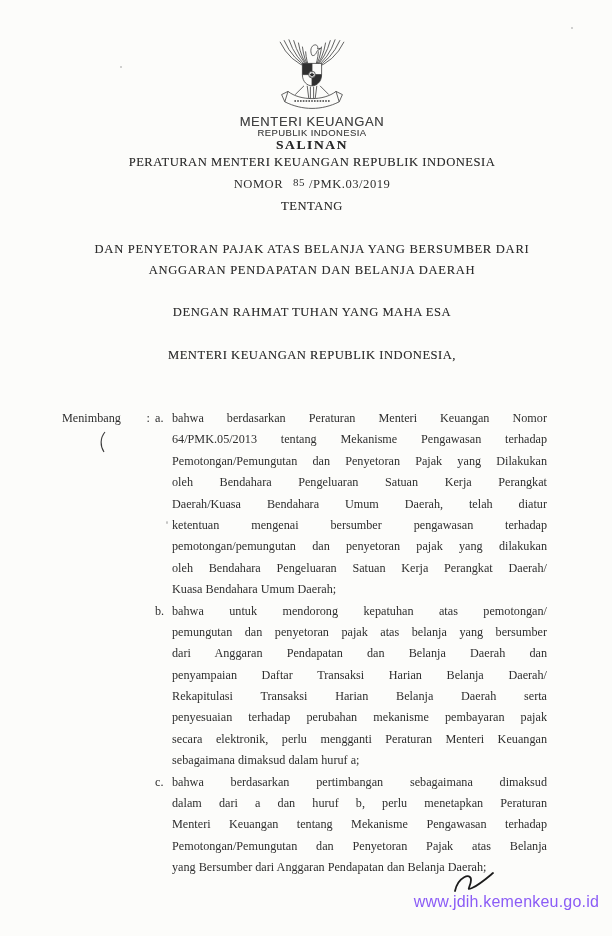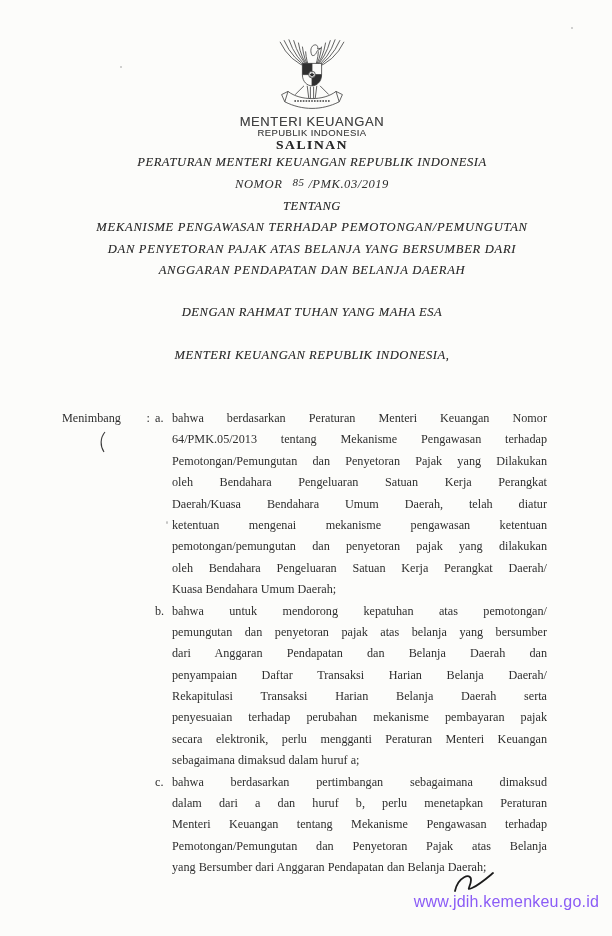--- a/index.html
+++ b/index.html
@@ -12,21 +12,21 @@
     position:relative;width:612px;height:936px;overflow:hidden;
     background:#fcfcfa;
     color:#2f2f2f;
   }
   .content{position:absolute;left:37px;top:0;width:550px;height:936px;}
   .cblock{position:absolute;left:0;width:100%;text-align:center;white-space:nowrap;}
   .emblem-wrap{position:absolute;left:0;top:36px;width:100%;text-align:center;}
   .ministry1{top:114px;font-family:"Liberation Sans",sans-serif;font-size:13px;letter-spacing:.6px;color:#424242;}
   .ministry2{top:127px;font-family:"Liberation Sans",sans-serif;font-size:9.5px;letter-spacing:.4px;color:#454545;}
   .salinan{top:137px;font-size:13.5px;font-weight:bold;letter-spacing:1.6px;color:#262626;}
-  .h-serif{font-size:12.6px;letter-spacing:.5px;color:#2e2e2e;font-style:italic;}
+  .h-serif{font-size:12.6px;letter-spacing:.5px;color:#2e2e2e;}
   .per-title{top:155px;}
   .nomor{top:177px;}
   .nomor .no-num{font-size:11px;position:relative;top:-2px;margin:0 4px 0 10px;letter-spacing:.5px;}
   .tentang{top:199px;}
   .subject1{top:220px;letter-spacing:.7px;}
   .subject2{top:242px;letter-spacing:.7px;}
   .subject3{top:263px;letter-spacing:.7px;}
   .invocation{top:305px;}
   .authority{top:348px;}
   .menimbang{
@@ -109,42 +109,41 @@
     <div class="cblock ministry2 txtsoft">REPUBLIK INDONESIA</div>
     <div class="cblock salinan txtsoft">SALINAN</div>
 
     <div class="cblock h-serif per-title txtsoft">PERATURAN MENTERI KEUANGAN REPUBLIK INDONESIA</div>
 
     <div class="cblock h-serif nomor">
       <span>NOMOR</span><span class="no-num">85</span><span>/PMK.03/2019</span>
     </div>
 
     <div class="cblock h-serif tentang txtsoft">TENTANG</div>
-    <div class="cblock h-serif subject1 txtsoft">MEKANISME PENGAWASAN TERHADAP PEMOTONGAN/PEMUNGUTAN</div>
     <div class="cblock h-serif subject2 txtsoft">DAN PENYETORAN PAJAK ATAS BELANJA YANG BERSUMBER DARI</div>
     <div class="cblock h-serif subject3 txtsoft">ANGGARAN PENDAPATAN DAN BELANJA DAERAH</div>
 
     <div class="cblock h-serif invocation txtsoft">DENGAN RAHMAT TUHAN YANG MAHA ESA</div>
     <div class="cblock h-serif authority txtsoft">MENTERI KEUANGAN REPUBLIK INDONESIA,</div>
 
     <div class="menimbang">
 
       <div class="mn-row">
         <div class="mn-label">
           <span>Menimbang</span>
           <span class="mn-colon">:</span>
         </div>
         <div class="mn-marker">a.</div>
         <div class="mn-text">
           <div class="jline">bahwa berdasarkan Peraturan Menteri Keuangan Nomor</div>
           <div class="jline">64/PMK.05/2013 tentang Mekanisme Pengawasan terhadap</div>
           <div class="jline">Pemotongan/Pemungutan dan Penyetoran Pajak yang Dilakukan</div>
           <div class="jline">oleh Bendahara Pengeluaran Satuan Kerja Perangkat</div>
           <div class="jline">Daerah/Kuasa Bendahara Umum Daerah, telah diatur</div>
-          <div class="jline">ketentuan mengenai mekanisme pengawasan ketentuan</div>
+          <div class="jline">ketentuan mengenai bersumber pengawasan terhadap</div>
           <div class="jline">pemotongan/pemungutan dan penyetoran pajak yang dilakukan</div>
           <div class="jline">oleh Bendahara Pengeluaran Satuan Kerja Perangkat Daerah/</div>
           <div class="jline last">Kuasa Bendahara Umum Daerah;</div>
         </div>
       </div>
 
       <div class="mn-row">
         <div class="mn-label"></div>
         <div class="mn-marker">b.</div>
         <div class="mn-text">

